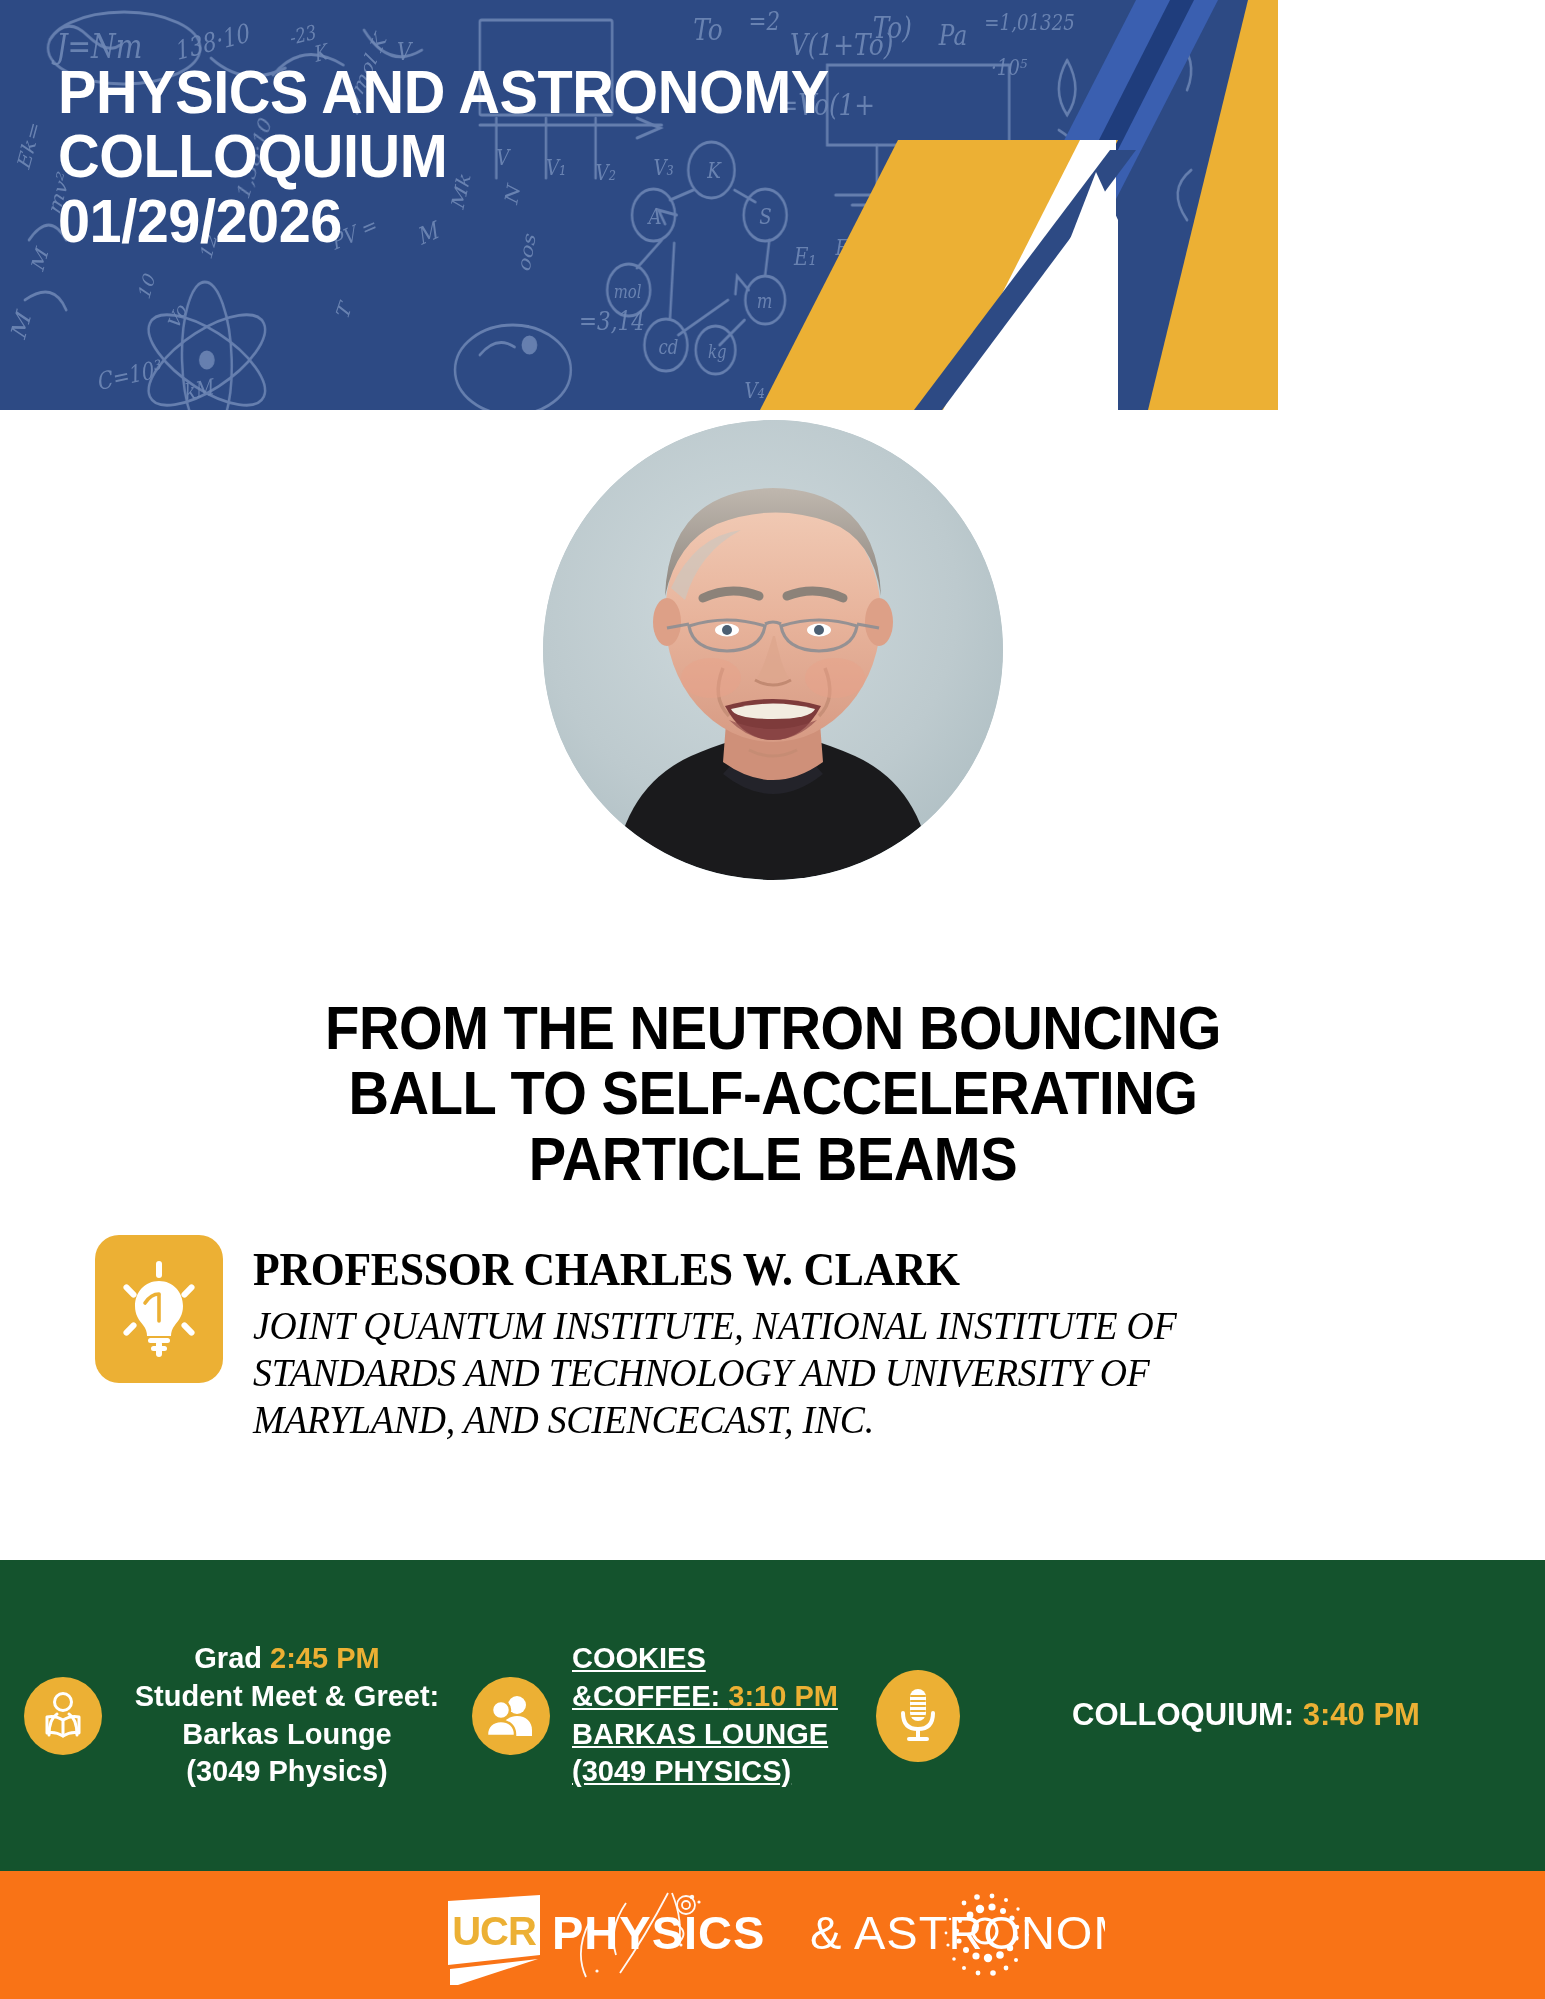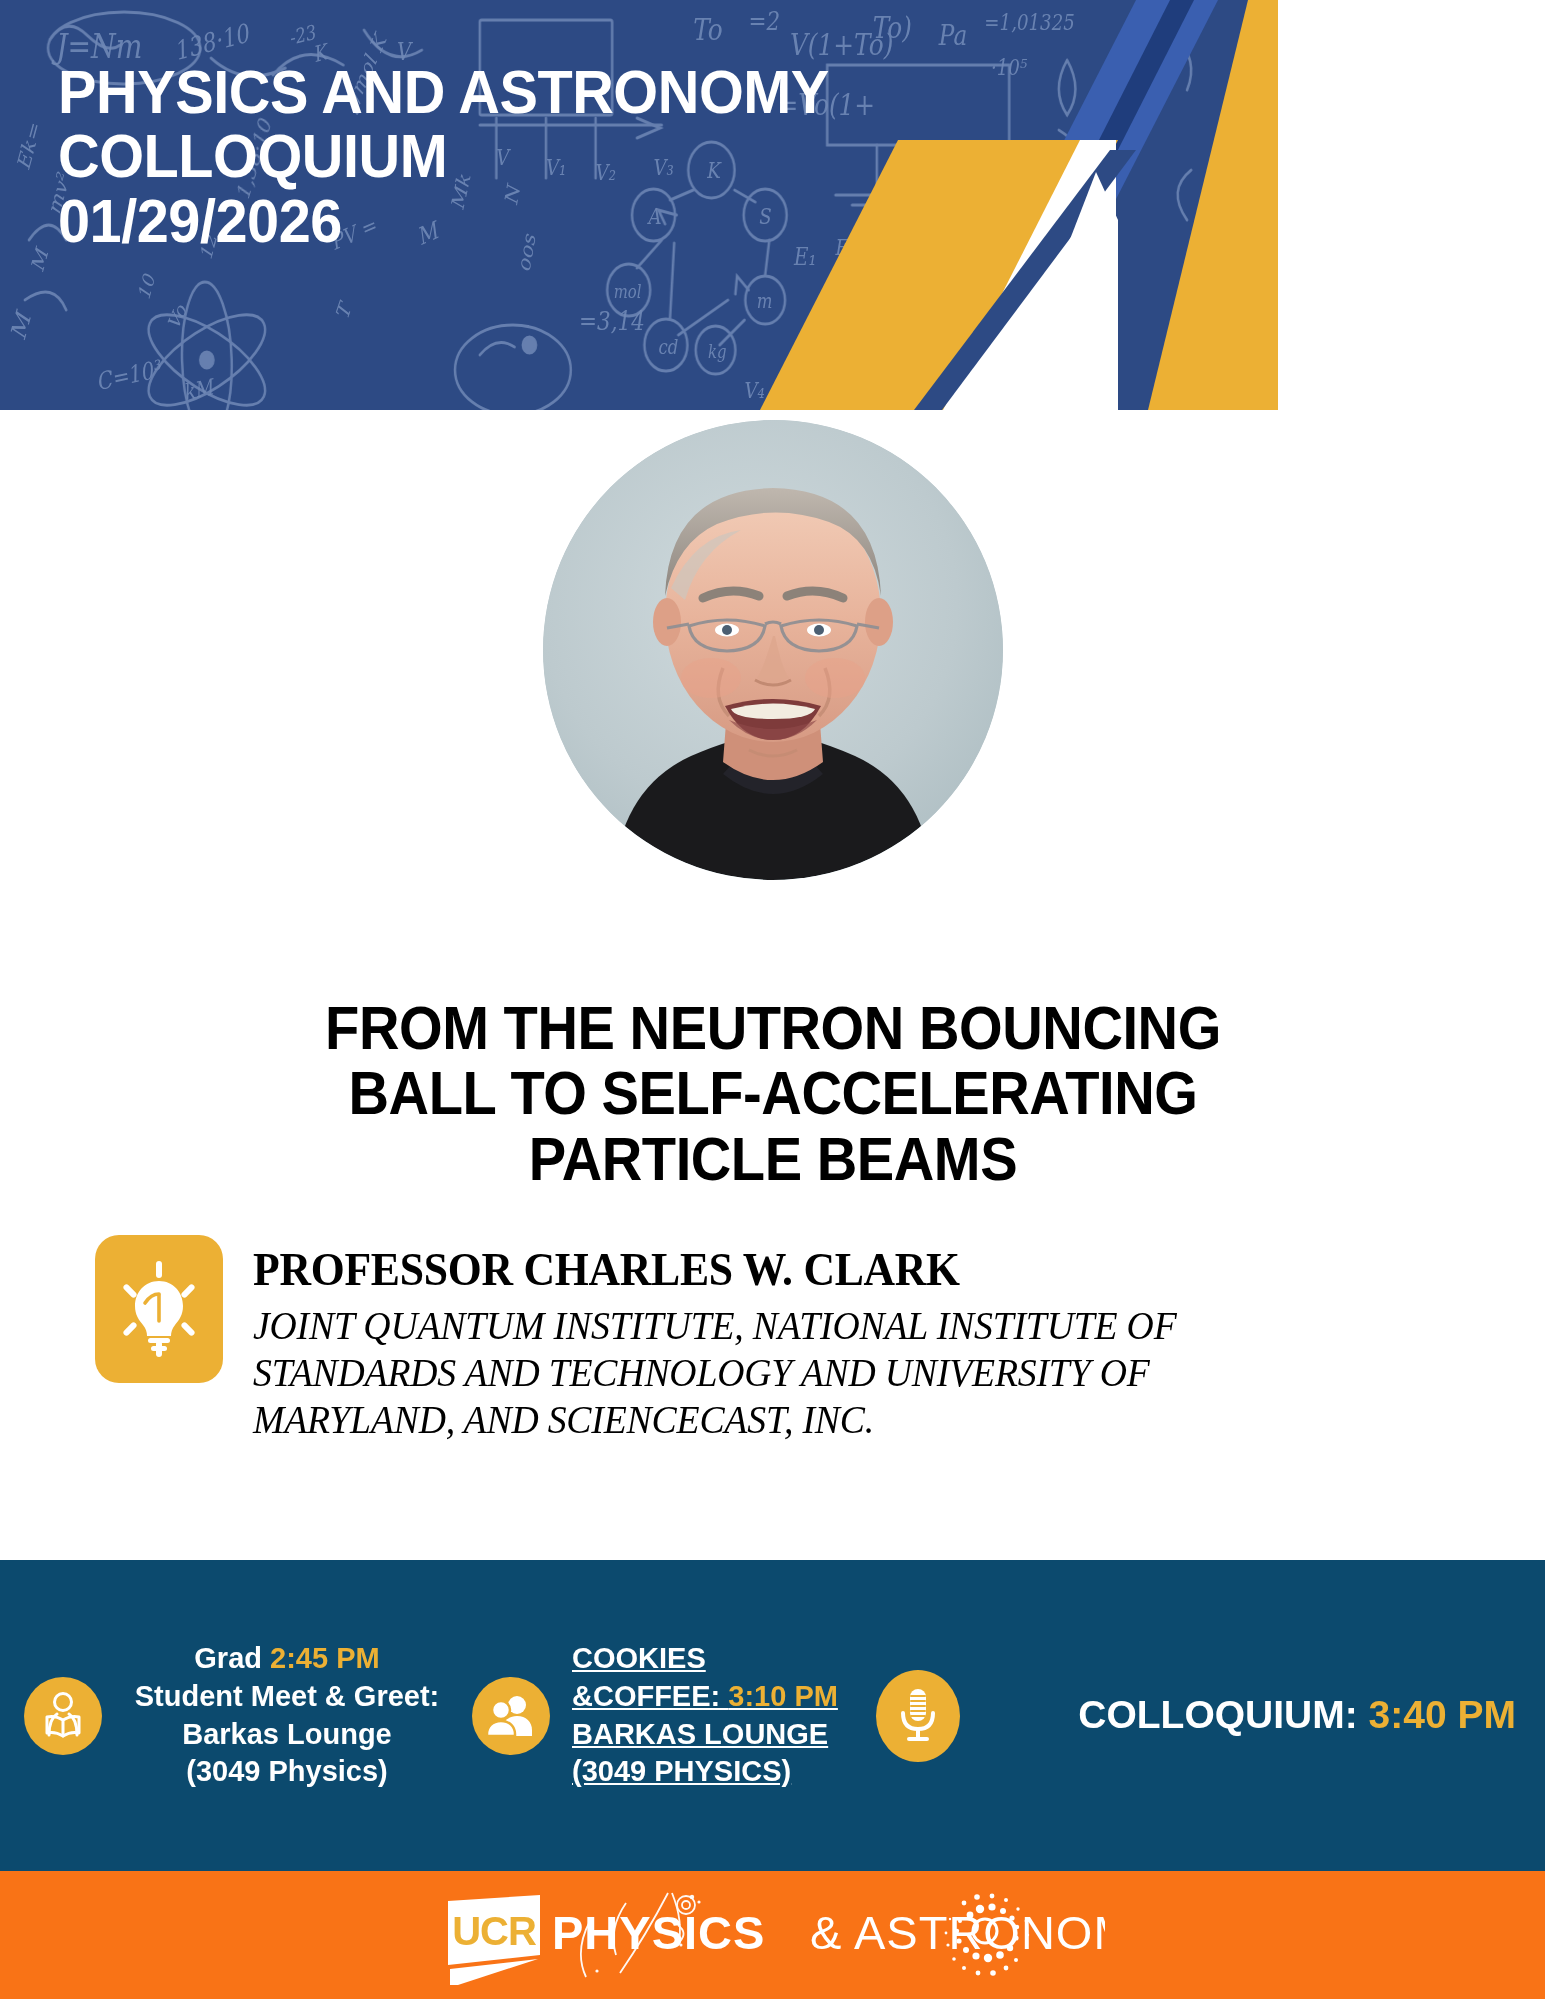--- a/index.html
+++ b/index.html
@@ -69,40 +69,40 @@
   .speaker-affil{
     margin-top:8px;color:#000;font-style:italic;font-size:41px;
     line-height:1.14;letter-spacing:-0.2px;text-transform:uppercase;
     transform:scaleX(.92);transform-origin:left top;width:108%;
   }
   .speaker-affil .ln{display:block;white-space:nowrap;}
 
   
   .info-bar{
     position:absolute;left:0;top:1560px;width:1545px;height:311px;
-    background:#0c4a6e;display:flex;align-items:center;
+    background:#14532d;display:flex;align-items:center;
   }
   .info-item{display:flex;align-items:center;}
   .info-item.i1{width:430px;padding-left:24px;}
   .info-item.i2{width:380px;padding-left:18px;}
   .info-item.i3{width:640px;padding-left:24px;}
   .info-icon{
     flex:0 0 auto;width:78px;height:78px;border-radius:50%;
     background:#ecb034;display:flex;align-items:center;justify-content:center;
   }
   .info-icon.wide{width:84px;height:92px;border-radius:50%;}
   .info-icon svg{display:block;}
   .info-text{
     color:#ffffff;font-weight:bold;line-height:1.30;
     padding-left:18px;flex:1 1 auto;
   }
   .info-text .ln{display:block;white-space:nowrap;}
   .i1 .info-text{font-size:29px;text-align:center;}
   .i2 .info-text{font-size:29px;text-transform:uppercase;text-align:left;padding-left:22px;text-decoration:underline;}
-  .i3 .info-text{font-size:39px;text-transform:uppercase;text-align:right;padding-left:16px;}
+  .i3 .info-text{font-size:31px;text-transform:uppercase;text-align:center;padding-left:16px;}
   .gold{color:#ecb034;}
 
   
   .logo-bar{
     position:absolute;left:0;top:1871px;width:1545px;height:128px;
     background:#f97316;display:flex;align-items:center;justify-content:center;
   }
   .logo-bar svg{display:block;}
 </style>
 </head>

